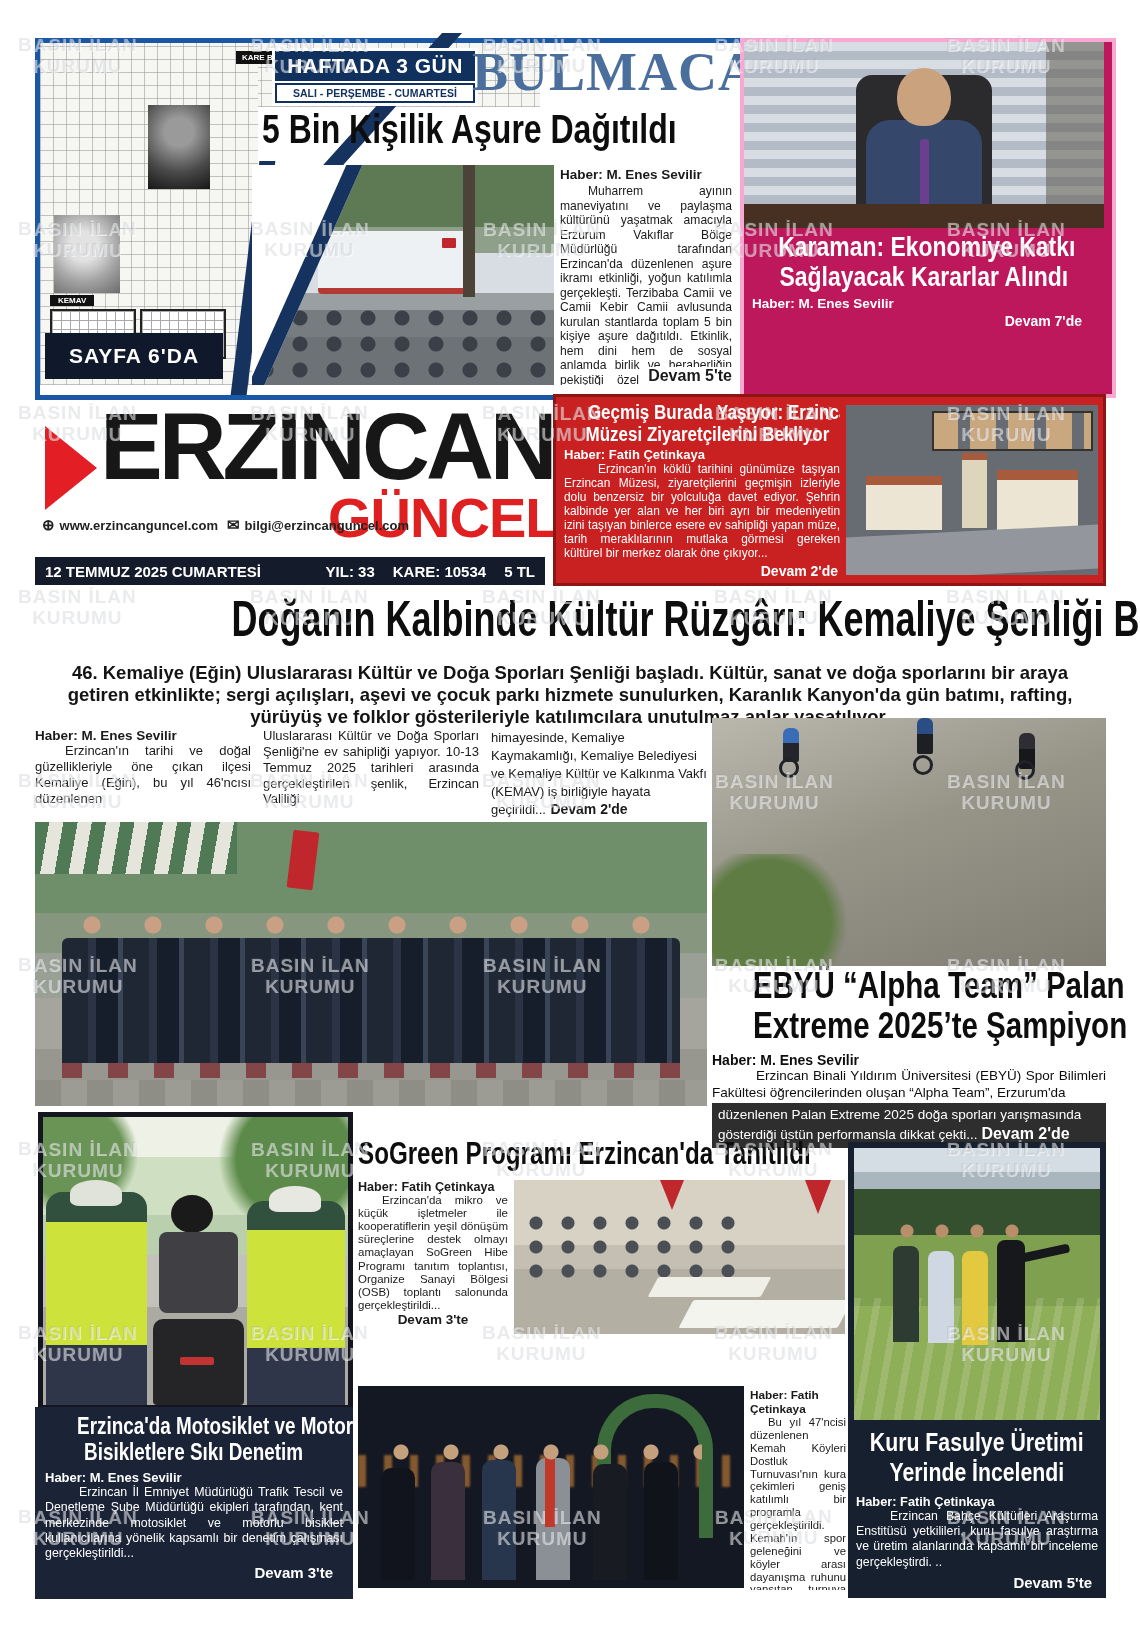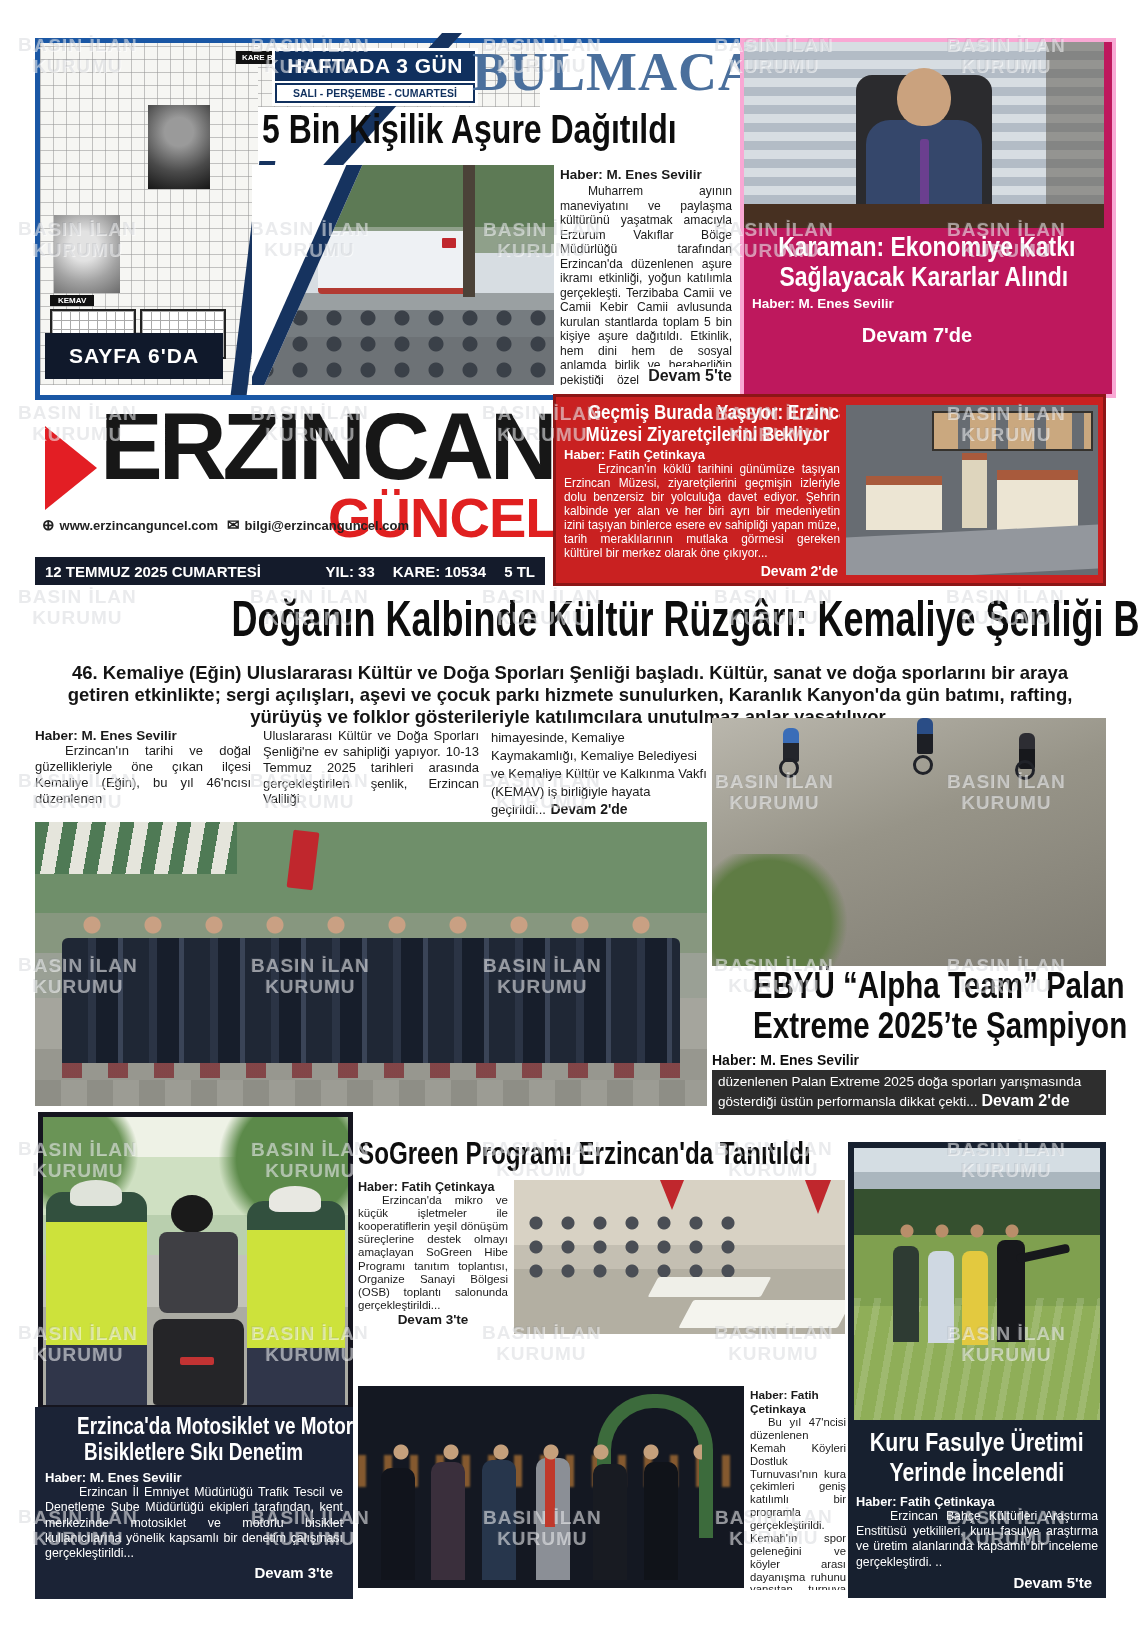--- a/index.html
+++ b/index.html
@@ -99,21 +99,21 @@
       <div class="abs" style="left:42.5%; top:14%; width:54px; height:58px; background:#caa27e; border-radius:50% 50% 46% 46%;"></div>
       <div class="abs" style="left:49%; top:52%; width:9px; height:38%; background:#6b3f8f; border-radius:3px;"></div>
       <div class="abs" style="left:0; bottom:0; width:100%; height:13%; background:#473021;"></div>
     </div>
     <div class="abs" style="left:0; top:186px; width:360px; height:158px; color:#fff; padding:4px 8px; box-sizing:border-box;">
       <div style="text-align:center; line-height:1.12; margin-bottom:4px;">
         <span class="cond cx85c" style="font-size:27px;">Karaman: Ekonomiye Katkı</span><br>
         <span class="cond cx85c" style="font-size:27px;">Sağlayacak Kararlar Alındı</span>
       </div>
       <div class="byline" style="font-size:13.5px;">Haber: M. Enes Sevilir</div>
-      <div class="devam" style="text-align:center; font-size:20px; margin-top:13px; padding-right:14px;">Devam 7'de</div>
+      <div class="devam" style="text-align:right; font-size:14px; margin-top:2px; padding-right:14px;">Devam 7'de</div>
     </div>
   </div>
 
   <div class="abs" style="left:45px; top:426px; width:0; height:0;
               border-top:42px solid transparent; border-bottom:42px solid transparent; border-left:52px solid #e31e24;"></div>
   <div class="abs" style="left:328px; top:490px; width:218px; text-align:right; font-size:56px; font-weight:900; color:#e02020; letter-spacing:-1px; line-height:1;">GÜNCEL</div>
   <div class="abs" style="left:100px; top:400px; font-size:94px; font-weight:900; color:#171717; letter-spacing:-4px; line-height:1;">ERZINCAN</div>
   <div class="abs" style="left:42px; top:516px; font-size:13px; font-weight:bold; color:#222; display:flex; align-items:center; gap:5px;">
     <span style="font-size:15px;">⊕</span>
     <span>www.erzincanguncel.com</span>
@@ -198,20 +198,21 @@
                 background:repeating-linear-gradient(90deg,#1f2735 0 26px,#2b3445 26px 34px,#171e2b 34px 56px,#3a4457 56px 61px);"></div>
     <div class="abs" style="left:0; bottom:0; width:100%; height:9%; background:repeating-linear-gradient(90deg,#8e8e86 0 26px,#9c9c94 26px 52px);"></div>
   </div>
 
   <div class="abs" style="left:712px; top:966px; width:394px; color:#0d0d0d;">
     <div style="text-align:center; line-height:1.12;">
       <span class="cond cx82c" style="font-size:36px;">EBYÜ “Alpha Team” Palan</span><br>
       <span class="cond cx82c" style="font-size:36px;">Extreme 2025’te Şampiyon</span>
     </div>
     <div class="byline" style="font-size:14px; margin-top:5px;">Haber: M. Enes Sevilir</div>
+    <div class="just" style="font-size:13.5px; line-height:1.25; text-indent:44px;">Erzincan Binali Yıldırım Üniversitesi (EBYÜ) Spor Bilimleri Fakültesi öğrencilerinden oluşan “Alpha Team”, Erzurum'da</div>
     <div class="blackbar" style="margin-top:2px; padding:4px 6px; font-size:13.5px; line-height:1.25;">
       <span class="just">düzenlenen Palan Extreme 2025 doğa sporları yarışmasında gösterdiği üstün performansla dikkat çekti...</span>
       <b style="font-size:16px;">Devam 2'de</b>
     </div>
   </div>
 
   <div class="photo" style="left:38px; top:1112px; width:305px; height:288px; border:5px solid #15151f;
               background:linear-gradient(180deg,#eef2e6 0 14%,#cfe0c2 14% 34%,#b9cfae 34% 48%,#c2c2ba 48% 66%,#ababa3 66% 100%);">
     <div class="abs" style="left:55%; top:-8%; width:55%; height:45%; background:radial-gradient(circle,#5c8a4a 0 55%, transparent 72%);"></div>
     <div class="abs" style="left:-12%; top:-6%; width:45%; height:38%; background:radial-gradient(circle,#6a9456 0 55%, transparent 72%);"></div>

